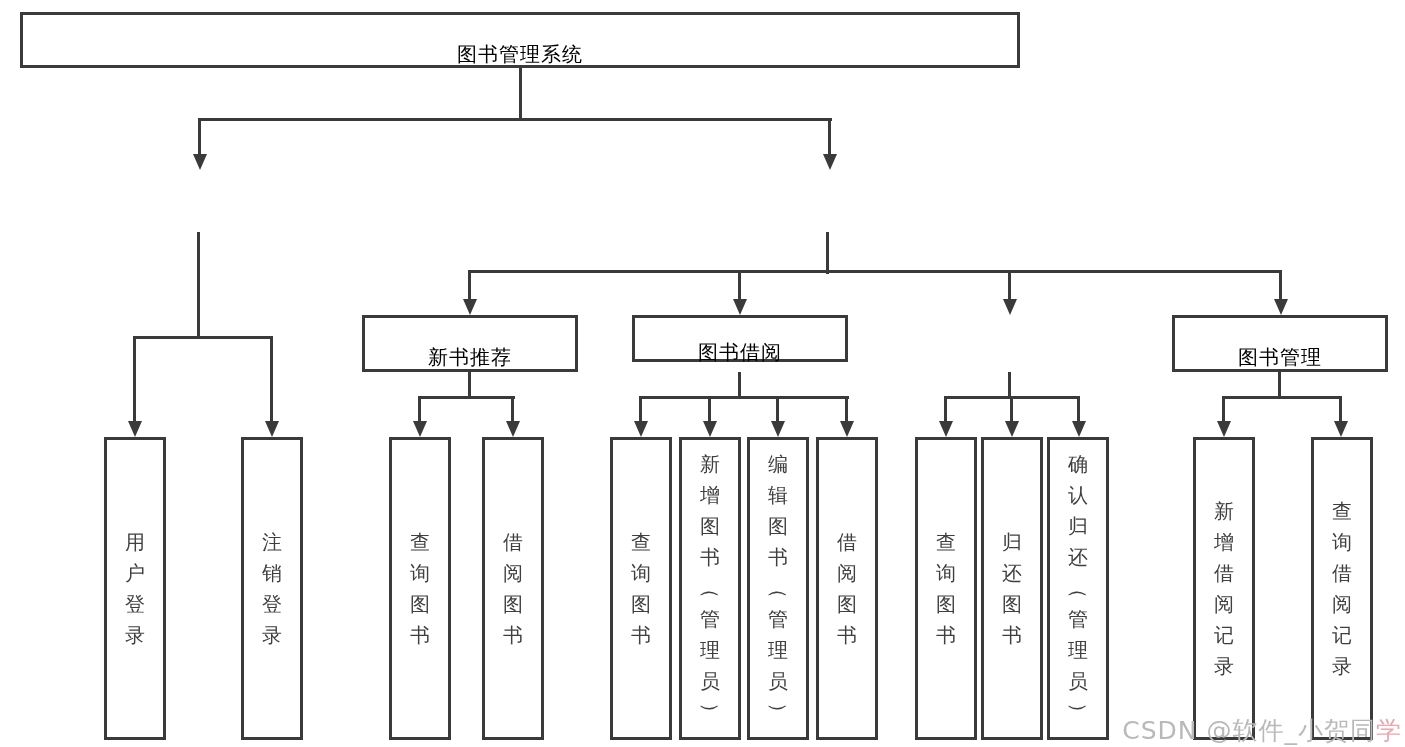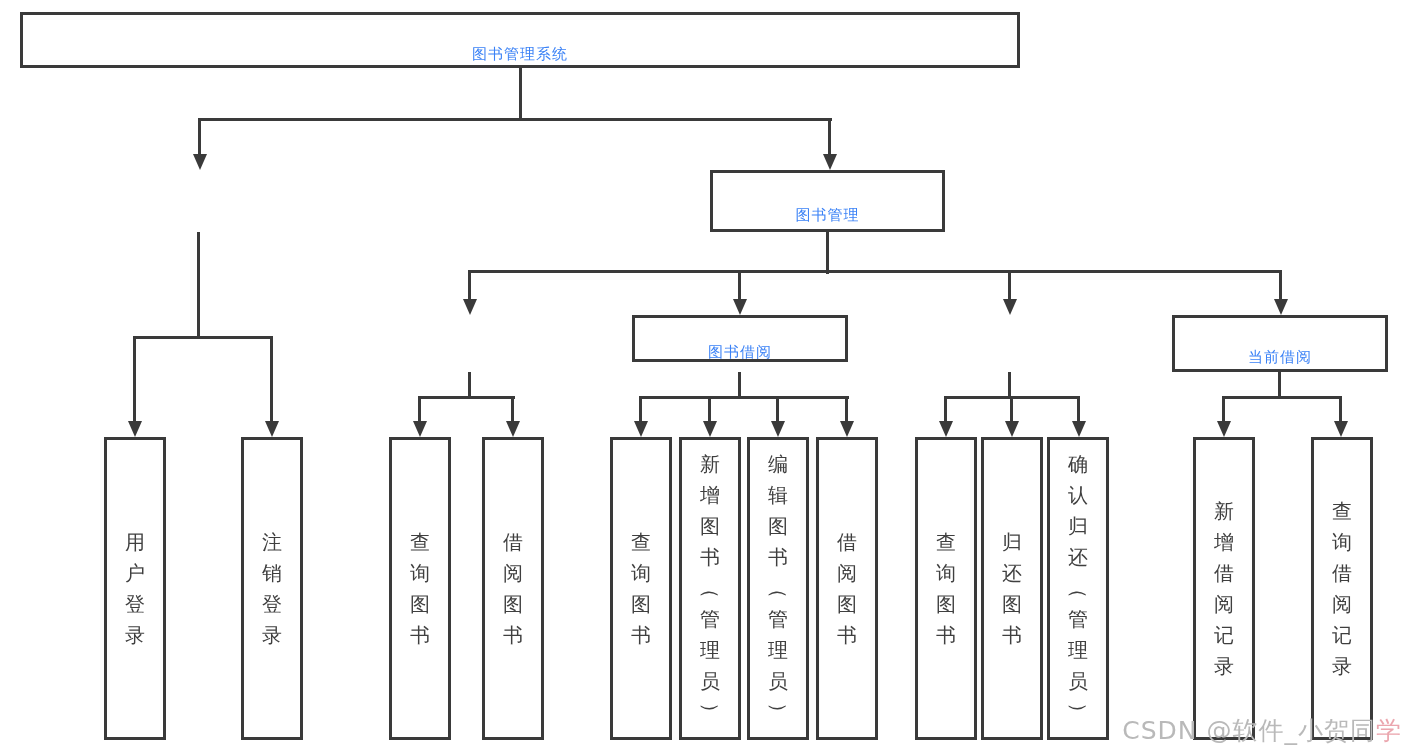--- a/index.html
+++ b/index.html
@@ -4,21 +4,21 @@
 <style>
   * { margin:0; padding:0; box-sizing:border-box; }
   html,body { background:#ffffff; }
   body { font-family:"DejaVu Sans","Liberation Sans",sans-serif; color:#3f3f3f; }
   #canvas { position:relative; width:1405px; height:747px; background:#ffffff; overflow:hidden; }
 
   .box {
     position:absolute; background:#ffffff; border:3px solid #3a3a3a;
     display:flex; align-items:center; justify-content:center;
   }
-  .hlabel { font-size:15px; letter-spacing:1px; color:#3b82f6; white-space:nowrap;margin-top:28px; }
+  .hlabel { font-size:20px; letter-spacing:1px; color:#000000; white-space:nowrap;margin-top:28px; }
 
   .leaf { top:437px; width:62px; height:303px; }
   .vtext {
     display:flex; flex-direction:column; align-items:center; justify-content:center;
     font-size:20px; color:#3f3f3f;
   }
   .vtext span { display:block; height:31px; line-height:31px; text-align:center; }
   .vtext span.rot { transform:rotate(90deg); }
 
   .line { position:absolute; background:#3a3a3a; }
@@ -45,47 +45,47 @@
     <span class="hlabel">图书管理系统</span>
   </div>
 
   <div class="line vline" style="left:519px;top:68px;height:52px"></div>
   <div class="line hline" style="left:198px;top:118px;width:634px"></div>
   <div class="line vline" style="left:198px;top:118px;height:38px"></div>
   <div class="line vline" style="left:828px;top:118px;height:38px"></div>
   <div class="arrow" style="left:193px;top:154px"></div>
   <div class="arrow" style="left:823px;top:154px"></div>
 
-  <div class="box" style="left:710px;top:170px;width:235px;height:62px">
-    <span class="hlabel">图书管理</span>
-  </div>
 
   <div class="line vline" style="left:197px;top:232px;height:107px"></div>
   <div class="line hline" style="left:133px;top:336px;width:140px"></div>
   <div class="line vline" style="left:133px;top:336px;height:88px"></div>
   <div class="line vline" style="left:270px;top:336px;height:88px"></div>
   <div class="arrow" style="left:128px;top:421px"></div>
   <div class="arrow" style="left:265px;top:421px"></div>
 
   <div class="line vline" style="left:826px;top:232px;height:42px"></div>
   <div class="line hline" style="left:468px;top:270px;width:814px"></div>
   <div class="line vline" style="left:468px;top:270px;height:32px"></div>
   <div class="line vline" style="left:738px;top:270px;height:32px"></div>
   <div class="line vline" style="left:1008px;top:270px;height:32px"></div>
   <div class="line vline" style="left:1279px;top:270px;height:32px"></div>
   <div class="arrow" style="left:463px;top:299px"></div>
   <div class="arrow" style="left:733px;top:299px"></div>
   <div class="arrow" style="left:1003px;top:299px"></div>
   <div class="arrow" style="left:1274px;top:299px"></div>
 
+  <div class="box" style="left:362px;top:315px;width:216px;height:57px">
+    <span class="hlabel">新书推荐</span>
+  </div>
   <div class="box" style="left:632px;top:315px;width:216px;height:47px">
     <span class="hlabel">图书借阅</span>
   </div>
   <div class="box" style="left:1172px;top:315px;width:216px;height:57px">
-    <span class="hlabel">当前借阅</span>
+    <span class="hlabel">图书管理</span>
   </div>
 
   <div class="line vline" style="left:468px;top:372px;height:27px"></div>
   <div class="line hline" style="left:418px;top:396px;width:97px"></div>
   <div class="line vline" style="left:418px;top:396px;height:28px"></div>
   <div class="line vline" style="left:511px;top:396px;height:28px"></div>
   <div class="arrow" style="left:413px;top:421px"></div>
   <div class="arrow" style="left:506px;top:421px"></div>
 
   <div class="line vline" style="left:738px;top:372px;height:27px"></div>

